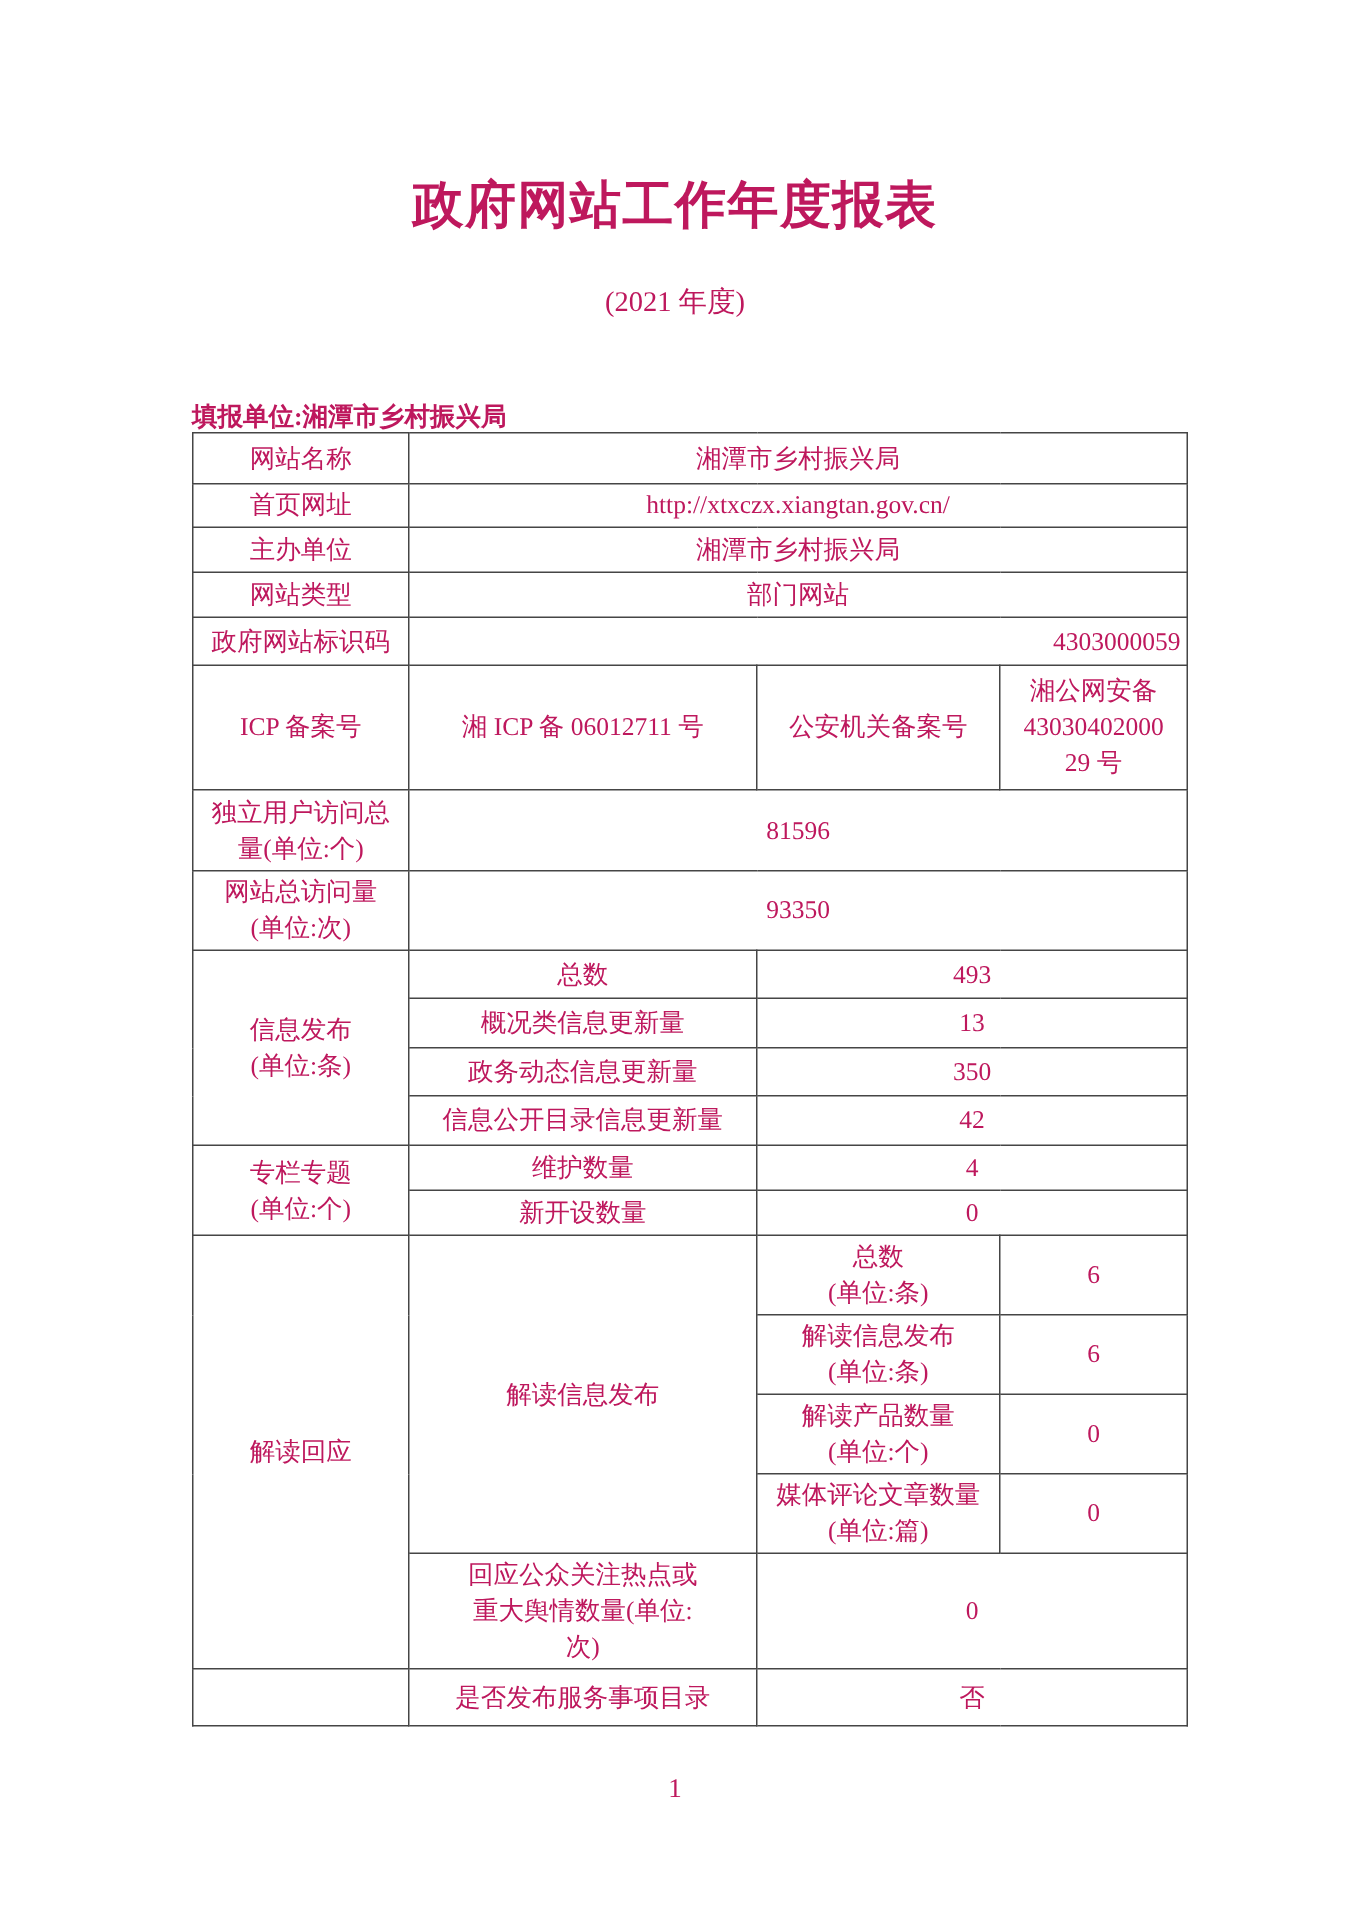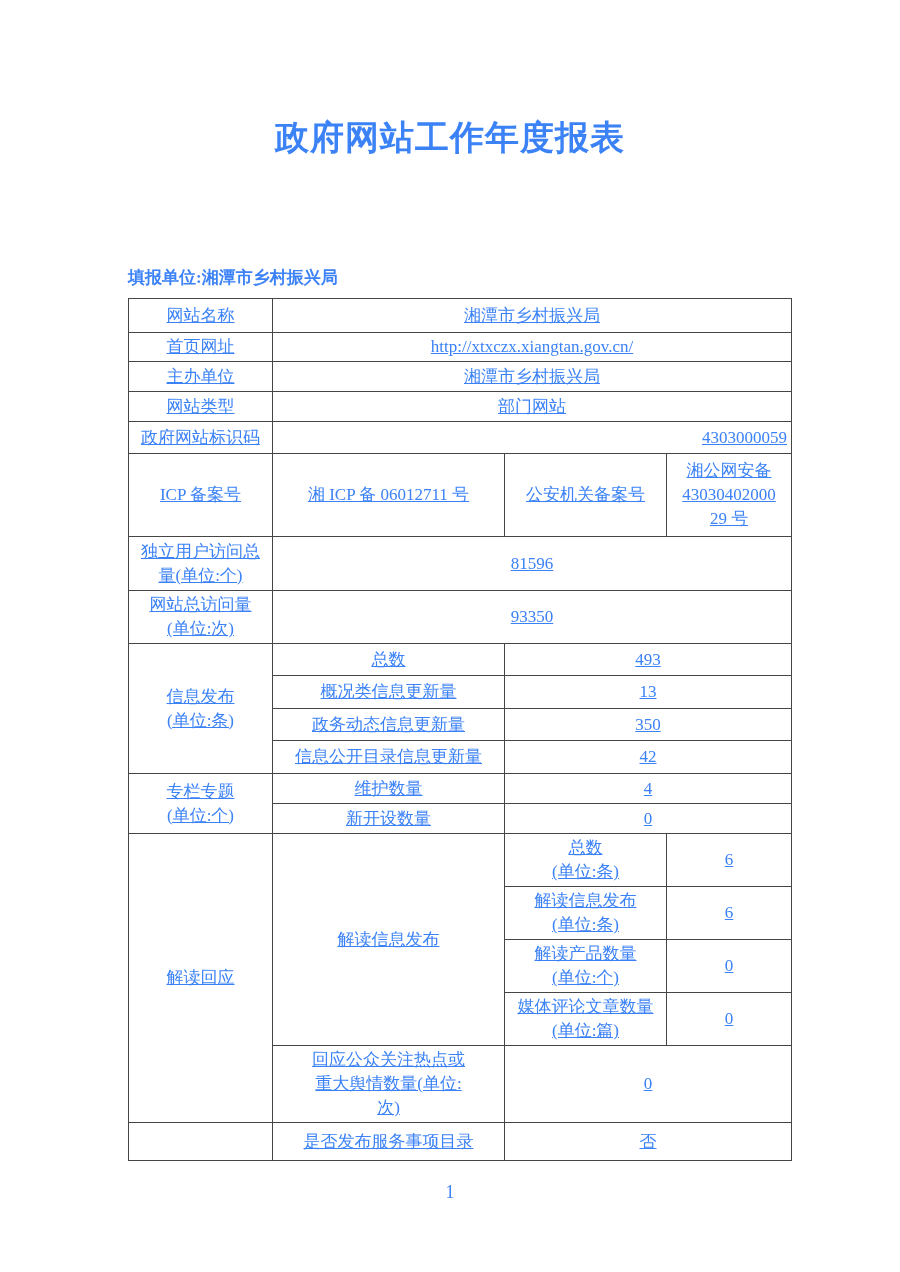--- a/index.html
+++ b/index.html
@@ -36,25 +36,24 @@
   .unit-line {
     position: absolute;
     top: 266px; left: 128px;
     font-family: Liberation Serif, serif;
     font-weight: bold;
     font-size: 17px;
     line-height: 24px;
   }
   table.report {
     position: absolute;
-    top: 298px; left: 128px;
+    top: 288px; left: 128px;
     width: 663px;
     border-collapse: collapse;
     table-layout: fixed;
-    text-decoration: underline;
   }
   table.report td {
     border: 1px solid #454545;
     text-align: center;
     vertical-align: middle;
     font-size: 17px;
     line-height: 24px;
     padding: 2px 4px;
     white-space: pre-line;
     overflow: hidden;
@@ -64,23 +63,24 @@
     top: 1180px; left: 0;
     width: 900px;
     text-align: center;
     font-size: 18px;
     line-height: 24px;
   }
 </style>
 </head>
 <body>
 
-<div class="page" style="background: rgb(255, 255, 255); color: #3b82f6;">
+<div class="page" style="background: rgb(255, 255, 255); color: #be185d;">
 
   <div class="title">政府网站工作年度报表</div>
+  <div class="subtitle">(2021 年度)</div>
   <div class="unit-line">填报单位:湘潭市乡村振兴局</div>
 
   <table class="report">
     <colgroup>
       <col style="width:144px">
         <col style="width:232px">
         <col style="width:162px">
         <col style="width:125px">
     </colgroup>
     <tbody>

